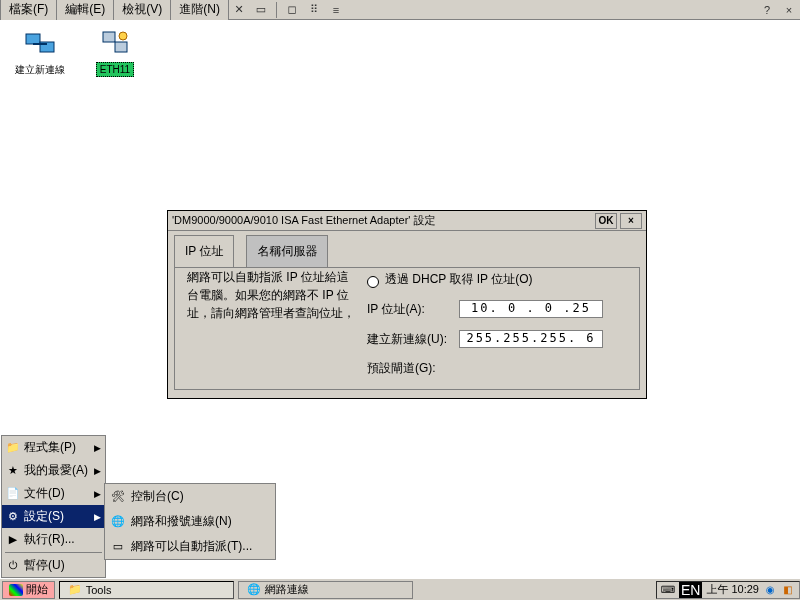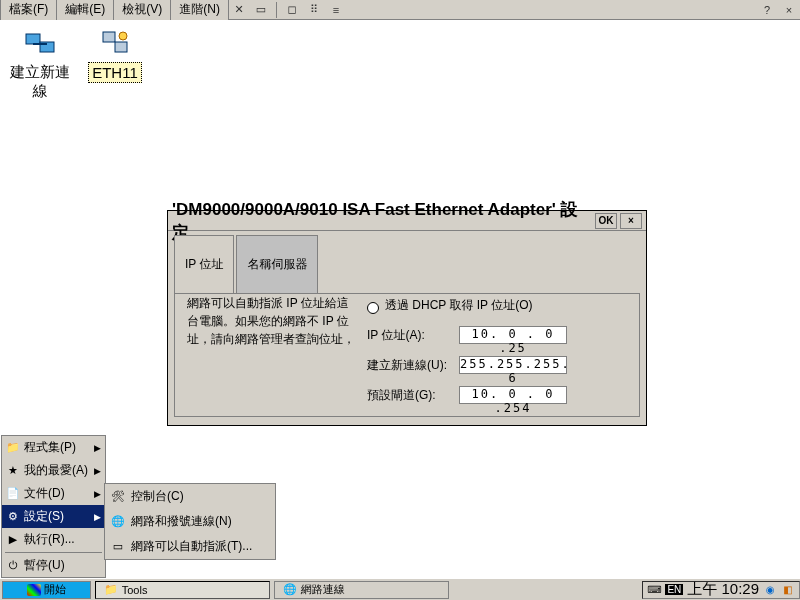--- a/index.html
+++ b/index.html
@@ -7,65 +7,65 @@
 
 
 .menubar { position: absolute; top: 0; left: 0; right: 0; height: 20px; background: #d4d0c8; display: flex; align-items: center; border-bottom: 1px solid #808080; font-size: 12px; }
 .menubar .mitem { padding: 2px 8px; border: 1px solid #808080; background: #d4d0c8; margin-right: -1px; cursor: default; }
 .menubar .sep { width: 1px; height: 16px; background: #808080; margin: 0 4px; }
 .menubar .toolbtn { width: 16px; height: 16px; display: flex; align-items: center; justify-content: center; font-size: 11px; color: #333; margin: 0 3px; }
 .menubar .spacer { flex: 1; }
 
 
 .desktop { position: absolute; top: 20px; left: 0; right: 0; bottom: 22px; background: #fff; }
-.dicon { position: absolute; width: 70px; text-align: center; font-size: 15px; cursor: default; }
+.dicon { position: absolute; width: 70px; text-align: center; font-size: 10px; cursor: default; }
 .dicon .glyph { width: 32px; height: 32px; margin: 4px auto 2px; display: flex; align-items: center; justify-content: center; }
-.dicon.sel .label { background: #fef9c3; border: 1px dotted #000; text-align: center; }
+.dicon.sel .label { background: #22c55e; border: 1px dotted #000; text-align: center; }
 .dicon .label { display: inline-block; padding: 1px 3px; }
 
 
 .dialog { position: absolute; left: 167px; top: 190px; width: 480px; background: #d4d0c8; border: 1px solid #000; }
 .titlebar { height: 20px; background: #d4d0c8; display: flex; align-items: center; padding: 0 4px; border-bottom: 1px solid #808080; }
-.titlebar .title { font-size: 17px; font-weight: bold; flex: 1; }
+.titlebar .title { font-size: 11px; font-weight: normal; flex: 1; }
 .titlebar .tbtn { width: 22px; height: 16px; background: #d4d0c8; border: 1px solid #808080; font-size: 10px; font-weight: bold; display: flex; align-items: center; justify-content: center; margin-left: 3px; }
 .tabs { display: flex; padding: 4px 6px 0 6px; }
-.tab { padding: 20px 10px; font-size: 12px; background: #d4d0c8; border: 1px solid #808080; border-bottom: none; margin-right: 2px; text-align: center; }
-.tab.inactive { background: #c0c0c0; }
+.tab { padding: 7px 10px; font-size: 12px; background: #d4d0c8; border: 1px solid #808080; border-bottom: none; margin-right: 2px; text-align: center; }
+.tab.inactive { background: #c0c0c0; margin-left: 10px; }
 .tabbody { margin: 0 6px 8px 6px; border: 1px solid #808080; background: #d4d0c8; padding: 0 12px; display: flex; font-size: 12px; }
 .tabbody .left { width: 180px; line-height: 1.5; padding-right: 8px; }
 .tabbody .right { flex: 1; }
 .radio-row { display: flex; align-items: flex-end; margin: 3px 0; }
 .radio-row .r { width: 12px; height: 12px; border: 1px solid #000; border-radius: 50%; margin-right: 6px; background: #fff; display: flex; align-items: center; justify-content: center; }
 .radio-row .r.on::before { content: ""; width: 6px; height: 6px; background: #000; border-radius: 50%; }
 .field { display: flex; align-items: center; margin: 12px 0; }
 .field .flabel { width: 92px; }
-.field .fval { width: 108px; height: 18px; background: #fff; border: 1px solid #808080; font-family: monospace; font-size: 12px; text-align: center; letter-spacing: 2px; padding-top: 0; }
+.field .fval { width: 144px; height: 18px; background: #fff; border: 1px solid #808080; font-family: monospace; font-size: 12px; text-align: center; letter-spacing: 2px; padding-top: 0; }
 
 
 .startmenu { position: absolute; left: 1px; bottom: 22px; background: #d4d0c8; border: 1px solid #808080; font-size: 12px; width: 105px; }
 .startmenu .row { display: flex; align-items: center; padding: 3px 4px; position: relative; }
 .startmenu .row .ic { width: 14px; height: 14px; margin-right: 4px; display: flex; align-items: center; justify-content: center; font-size: 11px; }
 .startmenu .row .lab { flex: 1; }
 .startmenu .row .arr { font-size: 9px; }
 .startmenu .row.sel { background: #0a246a; color: #fff; }
 .startmenu .divider { height: 1px; background: #808080; margin: 1px 3px; }
 .submenu { position: absolute; left: 104px; bottom: 40px; background: #d4d0c8; border: 1px solid #808080; font-size: 12px; width: 172px; }
 .submenu .row { display: flex; align-items: center; padding: 4px 6px; }
 .submenu .row .ic { width: 14px; height: 14px; margin-right: 6px; display: flex; align-items: center; justify-content: center; font-size: 11px; }
 
 
 .taskbar { position: absolute; left: 0; right: 0; bottom: 0; height: 22px; background: #d4d0c8; border-top: 1px solid #fff; display: flex; align-items: center; font-size: 11px; }
-.startbtn { height: 18px; background: #0ea5e9; border: 1px solid #808080; padding: 0 24px; display: flex; align-items: center; margin: 0 2px; }
+.startbtn { height: 18px; background: #fca5a5; border: 1px solid #808080; padding: 0 6px; display: flex; align-items: center; margin: 0 2px; }
 .wflag { width: 14px; height: 12px; background: linear-gradient(45deg,#f00,#0f0,#00f,#ff0); margin-right: 3px; border-radius: 2px; }
 .taskbtn { height: 18px; background: #d4d0c8; border: 1px solid #808080; padding: 0 8px; display: flex; align-items: center; margin: 0 2px; width: 175px; }
 .taskbtn.active { border: 1px inset #000; background: #e0ded6; }
 .tray { margin-left: auto; display: flex; align-items: center; padding: 0 4px; gap: 4px; height: 18px; border: 1px inset #808080; }
-.tray .clk { font-size: 15px; }
+.tray .clk { font-size: 11px; }
 .tray .ti { width: 14px; height: 14px; display: flex; align-items: center; justify-content: center; font-size: 10px; }
-.en { background: #000; color: #fff; padding: 0 2px; font-size: 10px; }
+.en { background: #000; color: #fff; padding: 0 2px; font-size: 14px; }
 
 svg { display: block; }
 </style>
 </head>
 <body>
 
 <div class="menubar">
   <div class="mitem"><span>檔案(F)</span></div>
   <div class="mitem"><span>編輯(E)</span></div>
   <div class="mitem"><span>檢視(V)</span></div>
@@ -123,21 +123,20 @@
         <div class="field">
           <div class="flabel">IP 位址(A):</div>
           <div class="fval">10. 0 . 0 .25</div>
         </div>
         <div class="field">
           <div class="flabel">建立新連線(U):</div>
           <div class="fval">255.255.255. 6</div>
         </div>
         <div class="field">
           <div class="flabel">預設閘道(G):</div>
-          <div class="fval">10. 0 . 0 .254</div>
         </div>
       </div>
     </div>
   </div>
 </div>
 
 <div class="startmenu">
   <div class="row">
     <span class="ic">📁</span>
     <span class="lab">程式集(P)</span>

